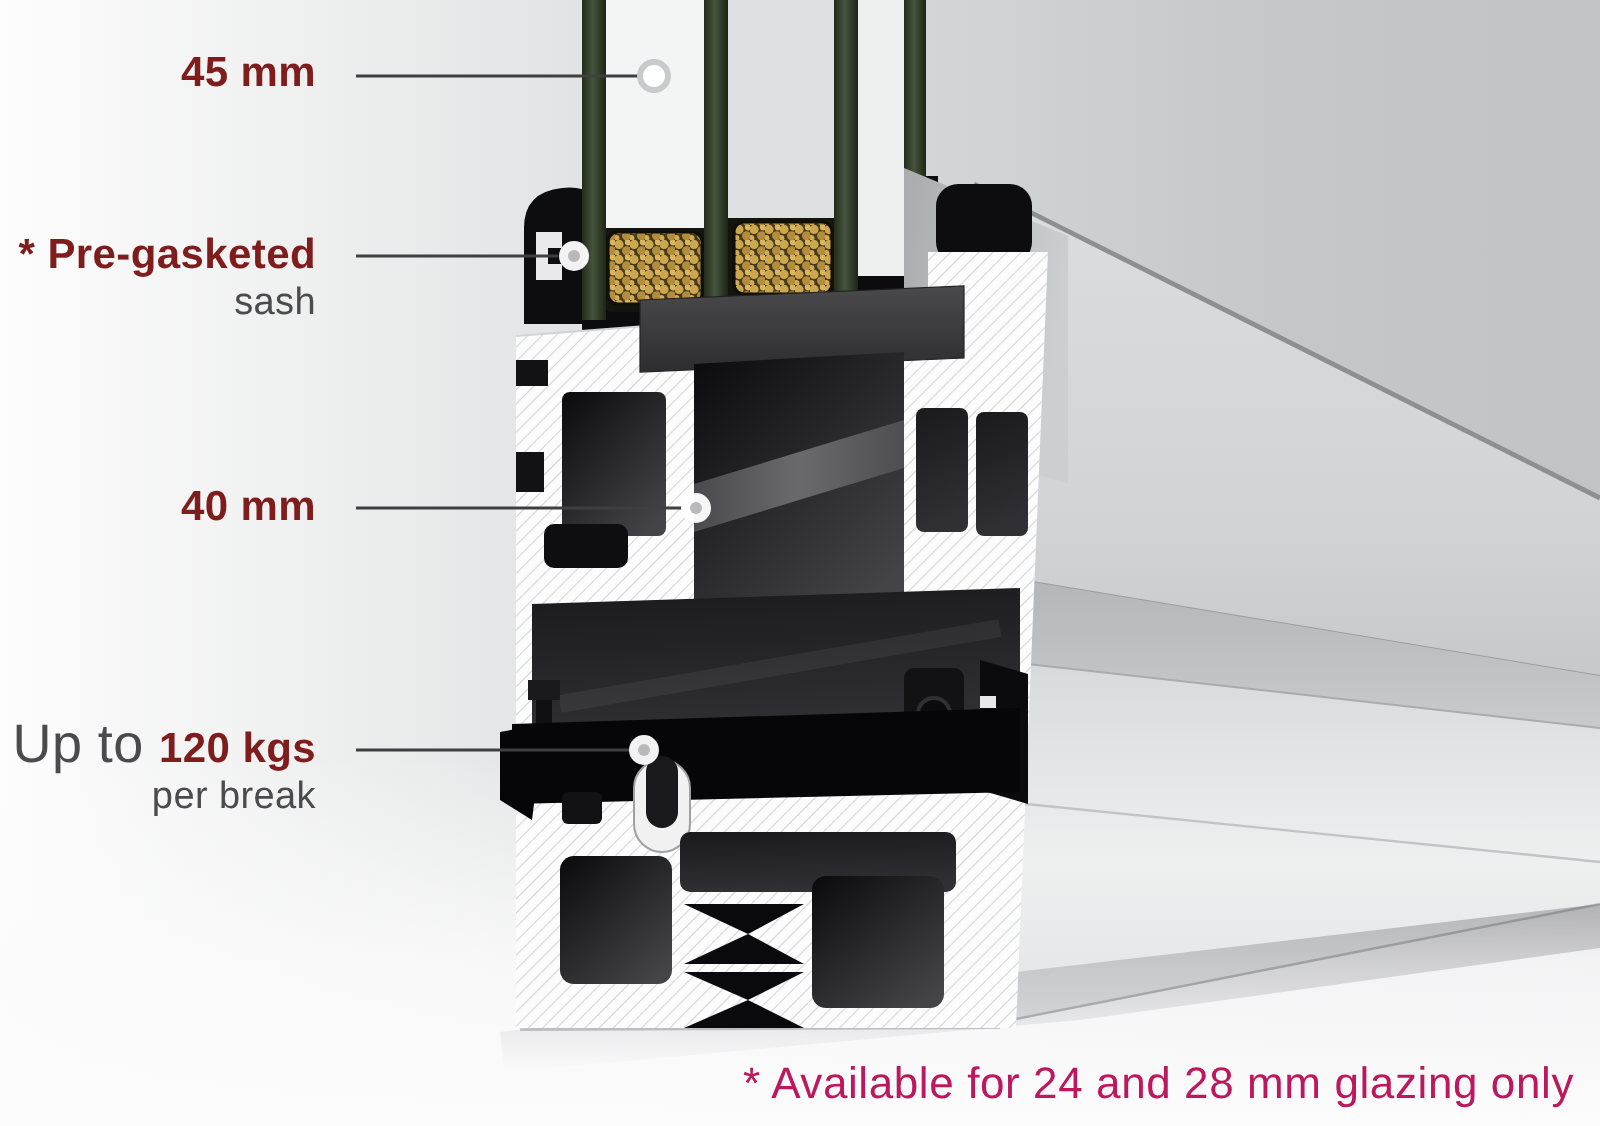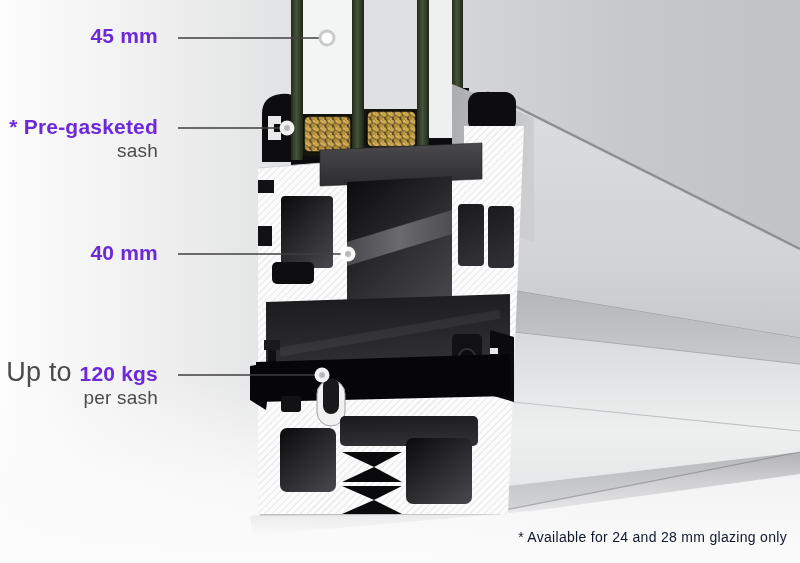--- a/index.html
+++ b/index.html
@@ -7,25 +7,25 @@
     width:800px;height:563px;overflow:hidden;position:relative;
     font-family:"Liberation Sans","DejaVu Sans",sans-serif;
     background:#c9cacc;
   }
   .stage{position:absolute;inset:0;width:800px;height:563px;}
   svg.art{position:absolute;left:0;top:0;width:800px;height:563px;display:block;}
   .callout{
     position:absolute;left:0;width:158px;text-align:right;
     color:#4b4b4d;font-size:19px;line-height:23px;letter-spacing:.2px;
   }
-  .callout .em{font-weight:bold;font-size:21px;color:#6d28d9;}
+  .callout .em{font-weight:bold;font-size:21px;color:#7f1d1d;}
   .callout .pre{font-size:27px;}
   .footnote{
     position:absolute;right:13px;top:529px;
-    color:#0f172a;font-size:14px;letter-spacing:.3px;white-space:nowrap;text-align:right;
+    color:#be185d;font-size:22px;letter-spacing:.3px;white-space:nowrap;text-align:right;
   }
 </style>
 </head>
 <body>
 
 <div class="stage">
 
 <svg class="art" viewBox="0 0 800 563" aria-hidden="true">
   <defs>
     <linearGradient id="wallG" x1="0" y1="0" x2="1" y2="0">
@@ -236,18 +236,18 @@
   <span class="pre"></span><span class="em">* Pre-gasketed</span><br>
   <span>sash</span>
 </div>
 
 <div class="callout" style="top:240px">
   <span class="pre"></span><span class="em">40 mm</span><br>
 </div>
 
 <div class="callout" style="top:361px">
   <span class="pre">Up to </span><span class="em">120 kgs</span><br>
-  <span>per sash</span>
+  <span>per break</span>
 </div>
 
 <div class="footnote">* Available for 24 and 28 mm glazing only</div>
 
 </div>
 
 </body></html>

